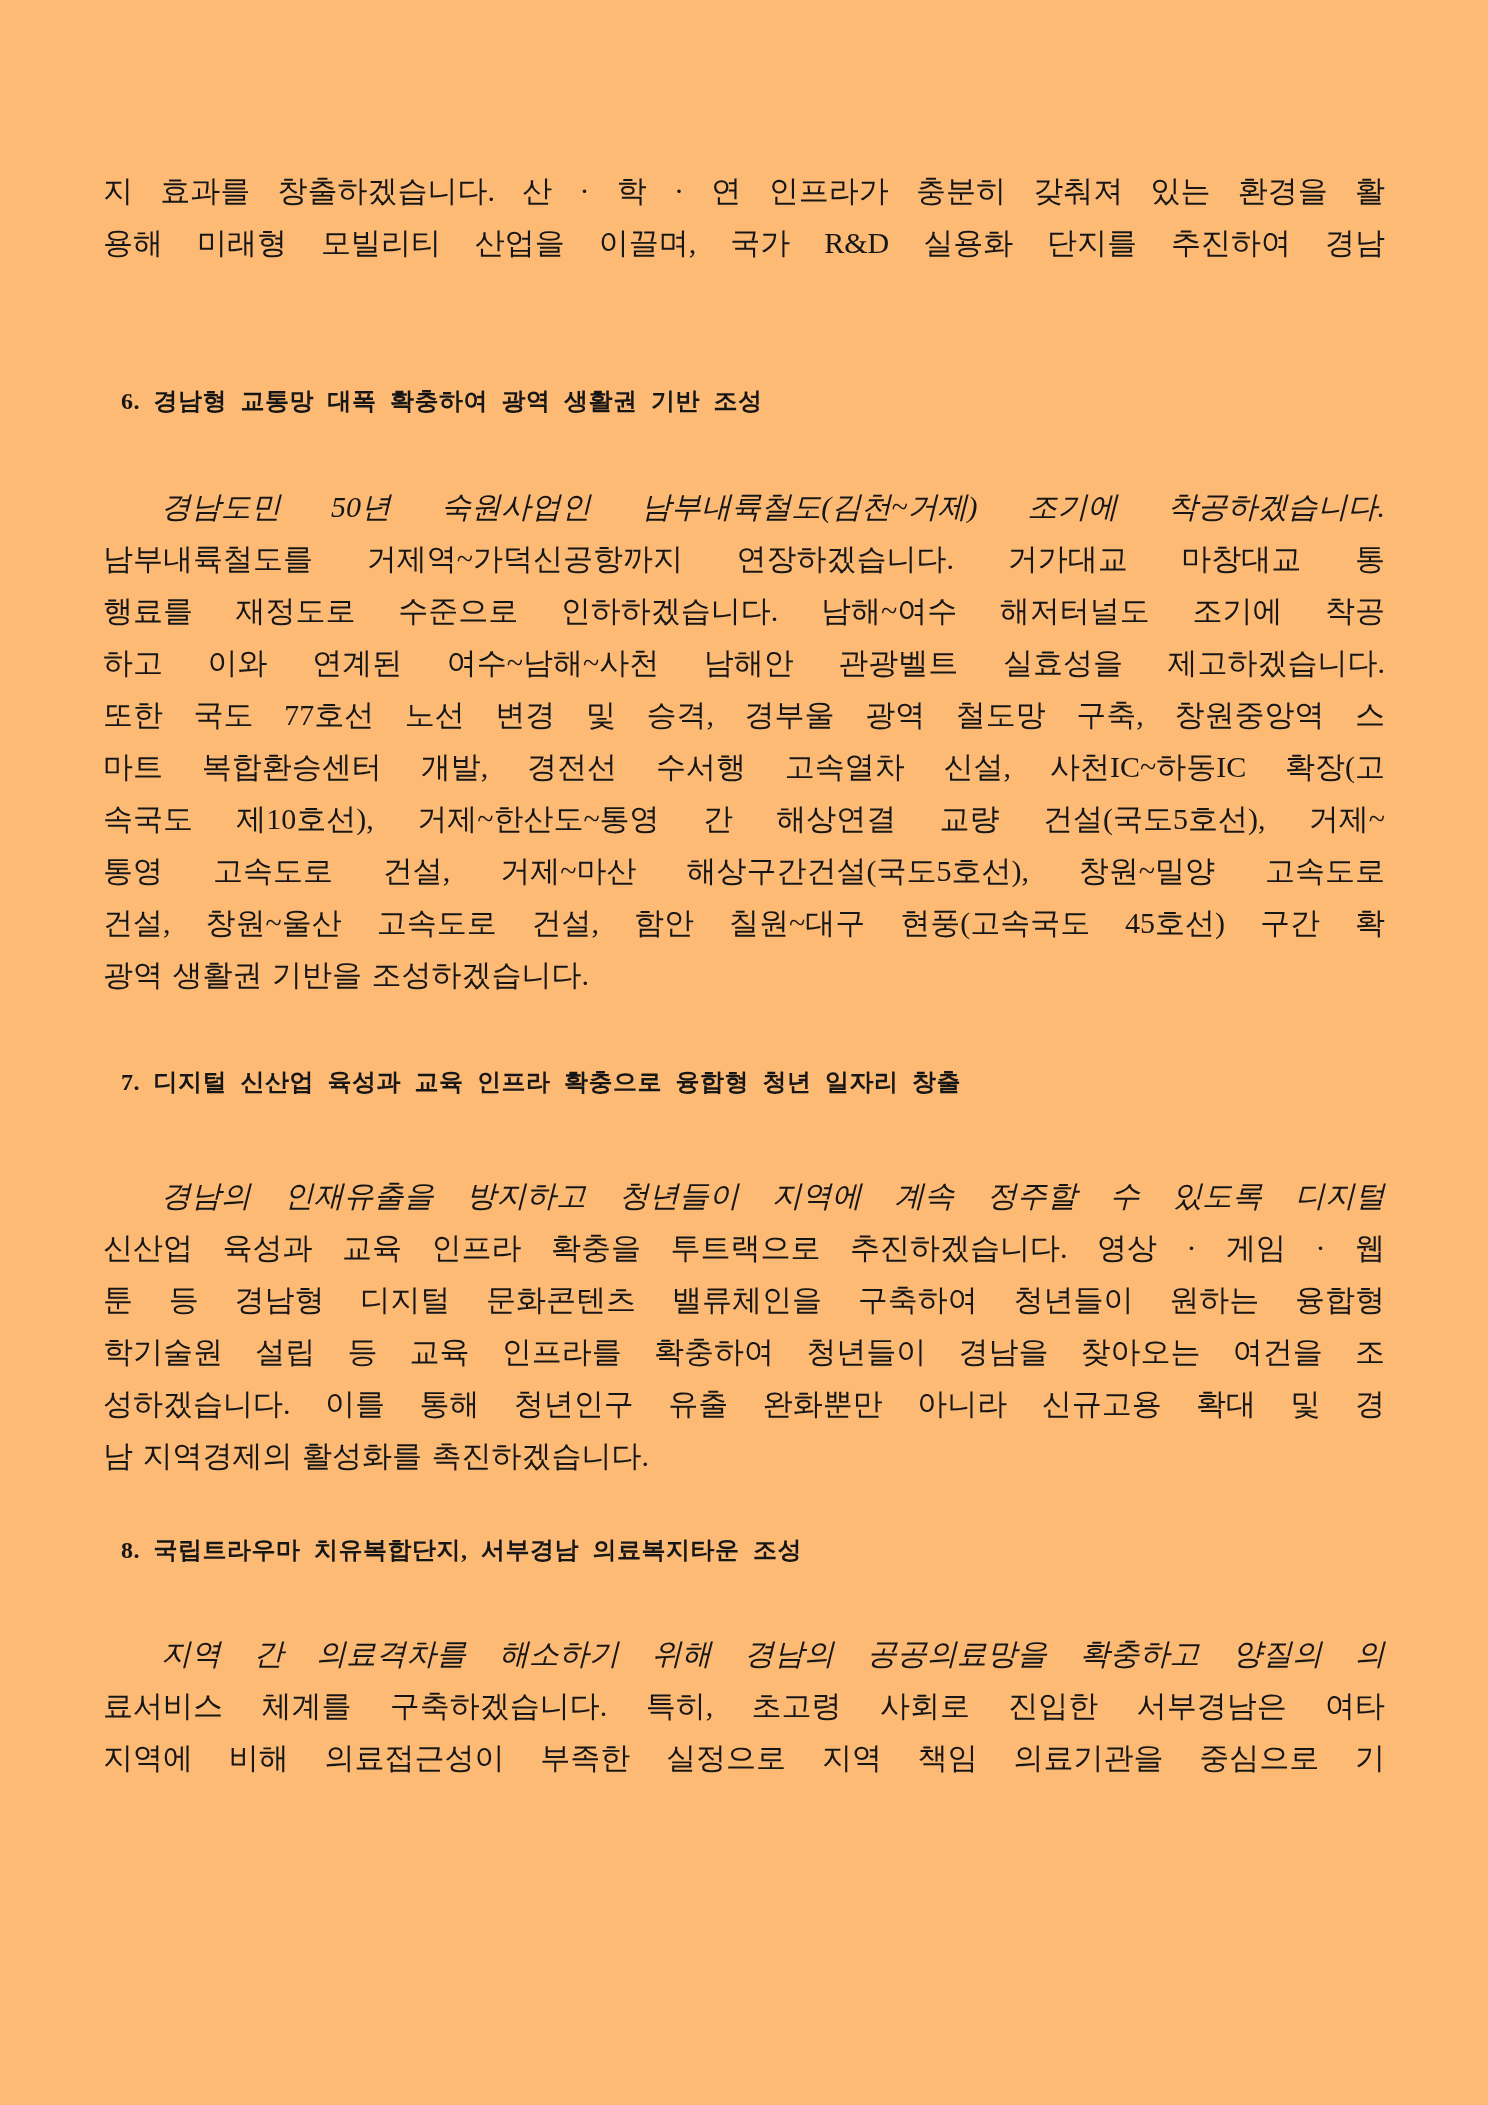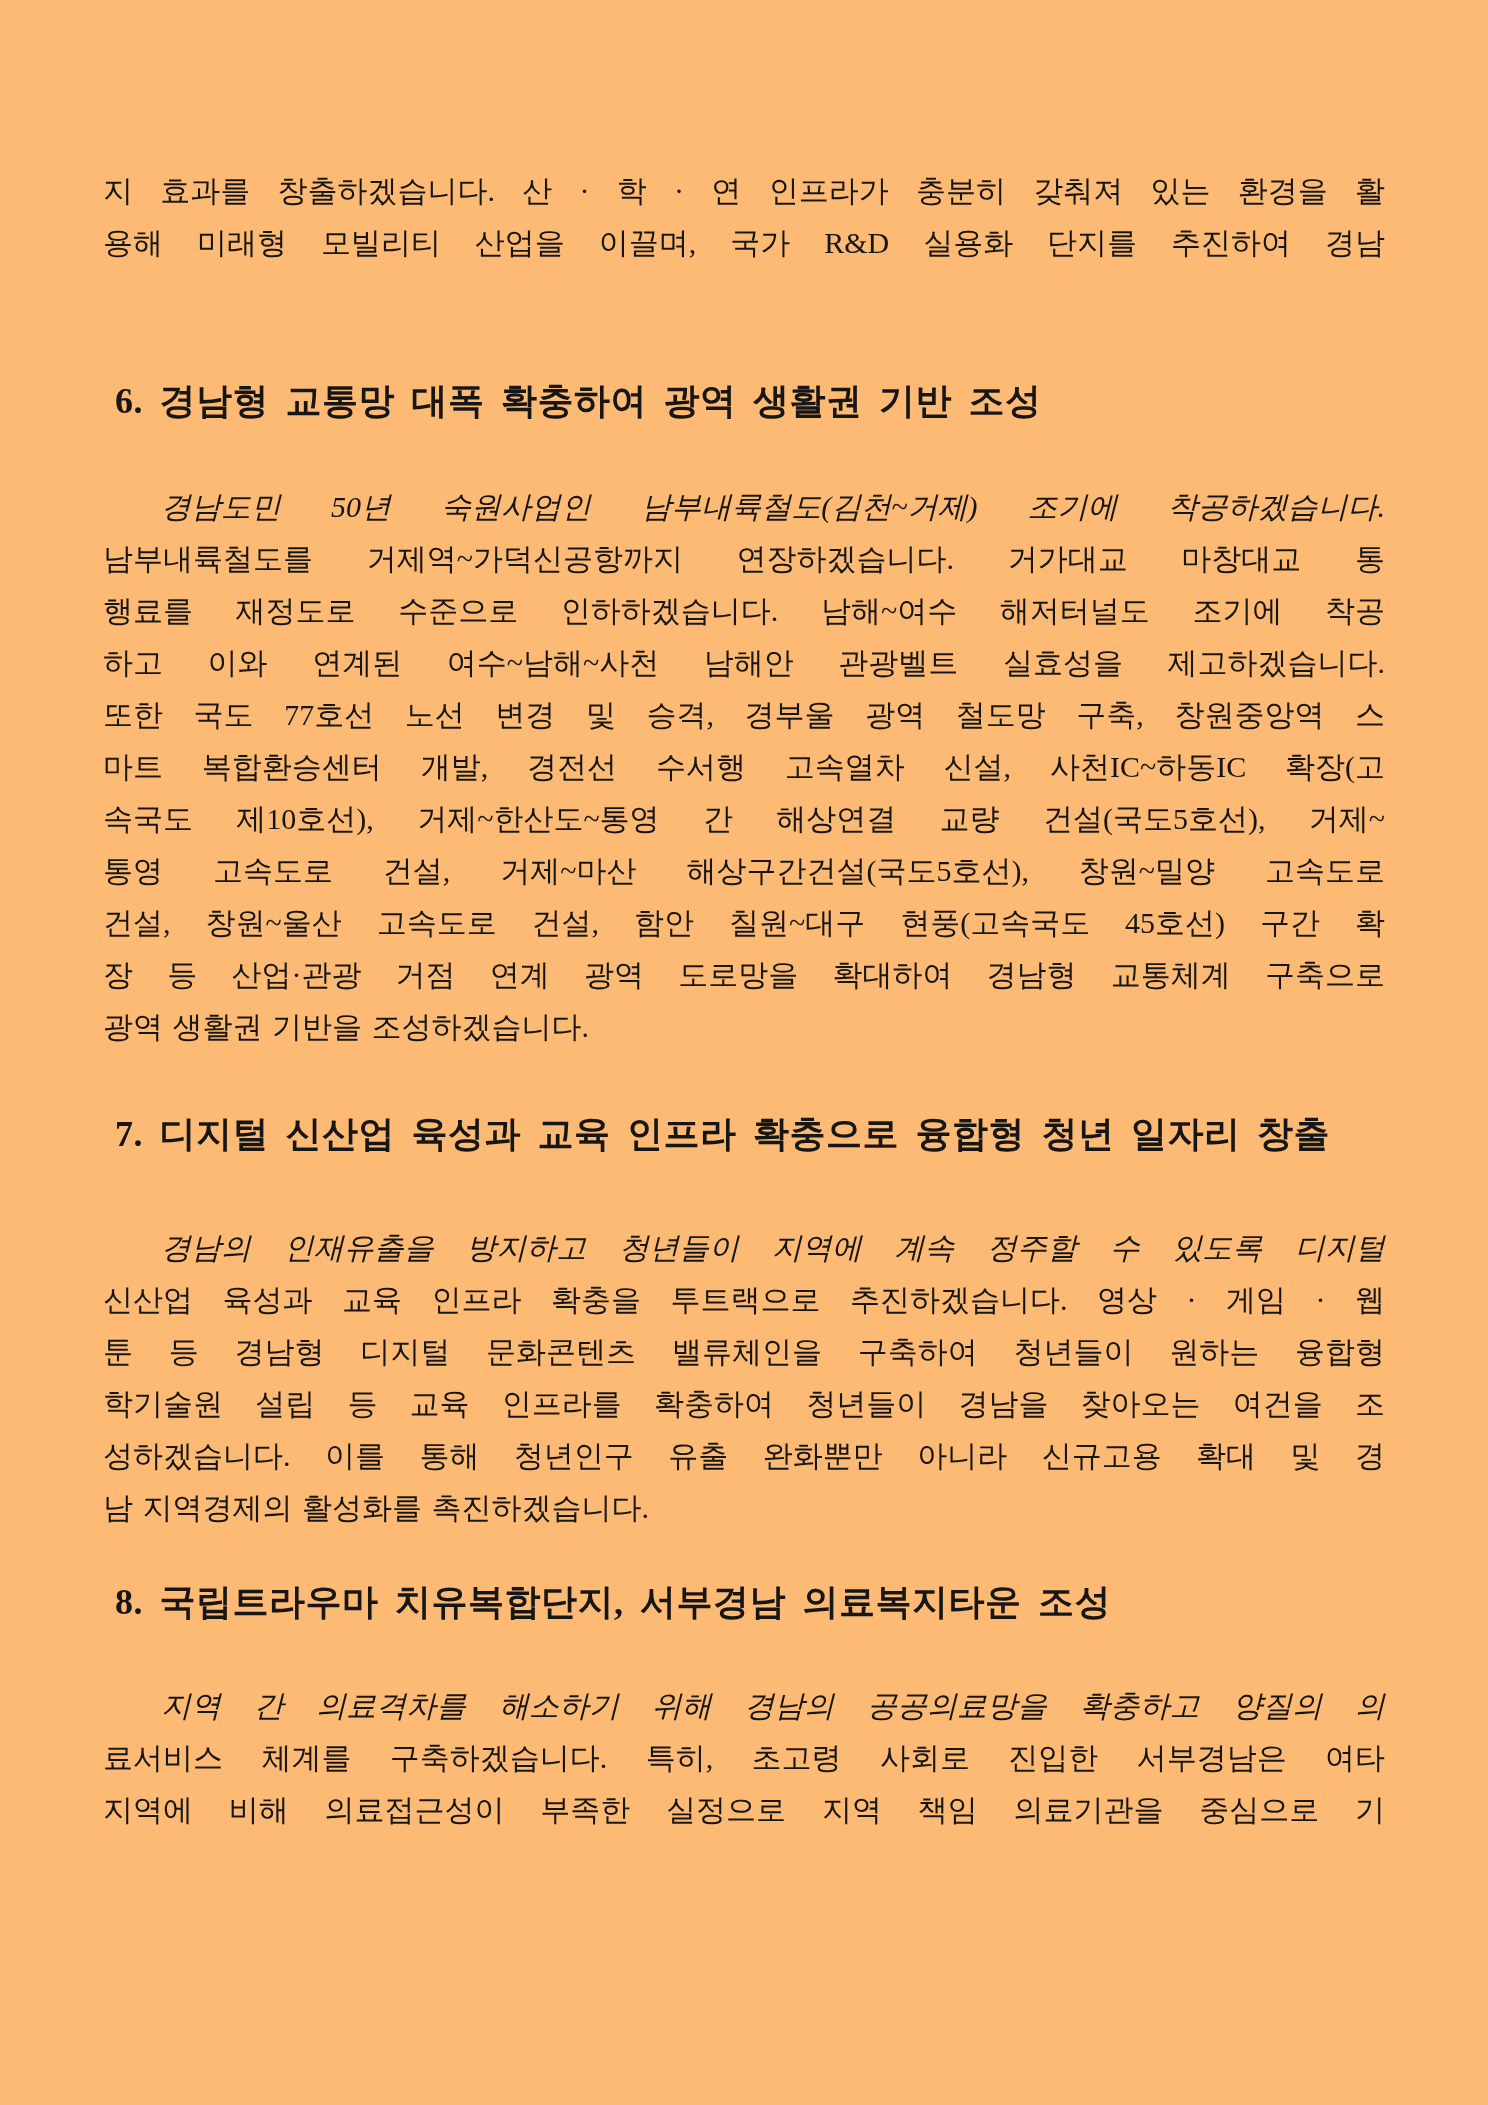--- a/index.html
+++ b/index.html
@@ -39,22 +39,22 @@
     white-space: normal;
   }
   .line.last {
     text-align-last: left;
   }
   .line.indent {
     text-indent: 58px;
     font-style: italic;
   }
   .heading {
-    margin: 12px;
-    font-size: 36px;
+    margin: 18px;
+    font-size: 24px;
     font-weight: bold;
     line-height: 52px;
     text-align: left;
     word-spacing: 7px;
     letter-spacing: 0.5px;
   }
   #heading-6 { margin-top: 106px; }
   #para-6    { margin-top: 54px;  }
   #heading-7 { margin-top: 55px;  }
   #para-7    { margin-top: 62px;  }
@@ -77,21 +77,20 @@
     <div class="para" id="para-6">
         <div class="line indent">경남도민 50년 숙원사업인 남부내륙철도(김천~거제) 조기에 착공하겠습니다.</div>
         <div class="line">남부내륙철도를 거제역~가덕신공항까지 연장하겠습니다. 거가대교 마창대교 통</div>
         <div class="line">행료를 재정도로 수준으로 인하하겠습니다. 남해~여수 해저터널도 조기에 착공</div>
         <div class="line">하고 이와 연계된 여수~남해~사천 남해안 관광벨트 실효성을 제고하겠습니다.</div>
         <div class="line">또한 국도 77호선 노선 변경 및 승격, 경부울 광역 철도망 구축, 창원중앙역 스</div>
         <div class="line">마트 복합환승센터 개발, 경전선 수서행 고속열차 신설, 사천IC~하동IC 확장(고</div>
         <div class="line">속국도 제10호선), 거제~한산도~통영 간 해상연결 교량 건설(국도5호선), 거제~</div>
         <div class="line">통영 고속도로 건설, 거제~마산 해상구간건설(국도5호선), 창원~밀양 고속도로</div>
         <div class="line">건설, 창원~울산 고속도로 건설, 함안 칠원~대구 현풍(고속국도 45호선) 구간 확</div>
-        <div class="line">장 등 산업·관광 거점 연계 광역 도로망을 확대하여 경남형 교통체계 구축으로</div>
         <div class="line last">광역 생활권 기반을 조성하겠습니다.</div>
       </div>
 
     <h2 class="heading" id="heading-7">7. 디지털 신산업 육성과 교육 인프라 확충으로 융합형 청년 일자리 창출</h2>
 
     <div class="para" id="para-7">
         <div class="line indent">경남의 인재유출을 방지하고 청년들이 지역에 계속 정주할 수 있도록 디지털</div>
         <div class="line">신산업 육성과 교육 인프라 확충을 투트랙으로 추진하겠습니다. 영상 · 게임 · 웹</div>
         <div class="line">툰 등 경남형 디지털 문화콘텐츠 밸류체인을 구축하여 청년들이 원하는 융합형</div>
         <div class="line">학기술원 설립 등 교육 인프라를 확충하여 청년들이 경남을 찾아오는 여건을 조</div>

